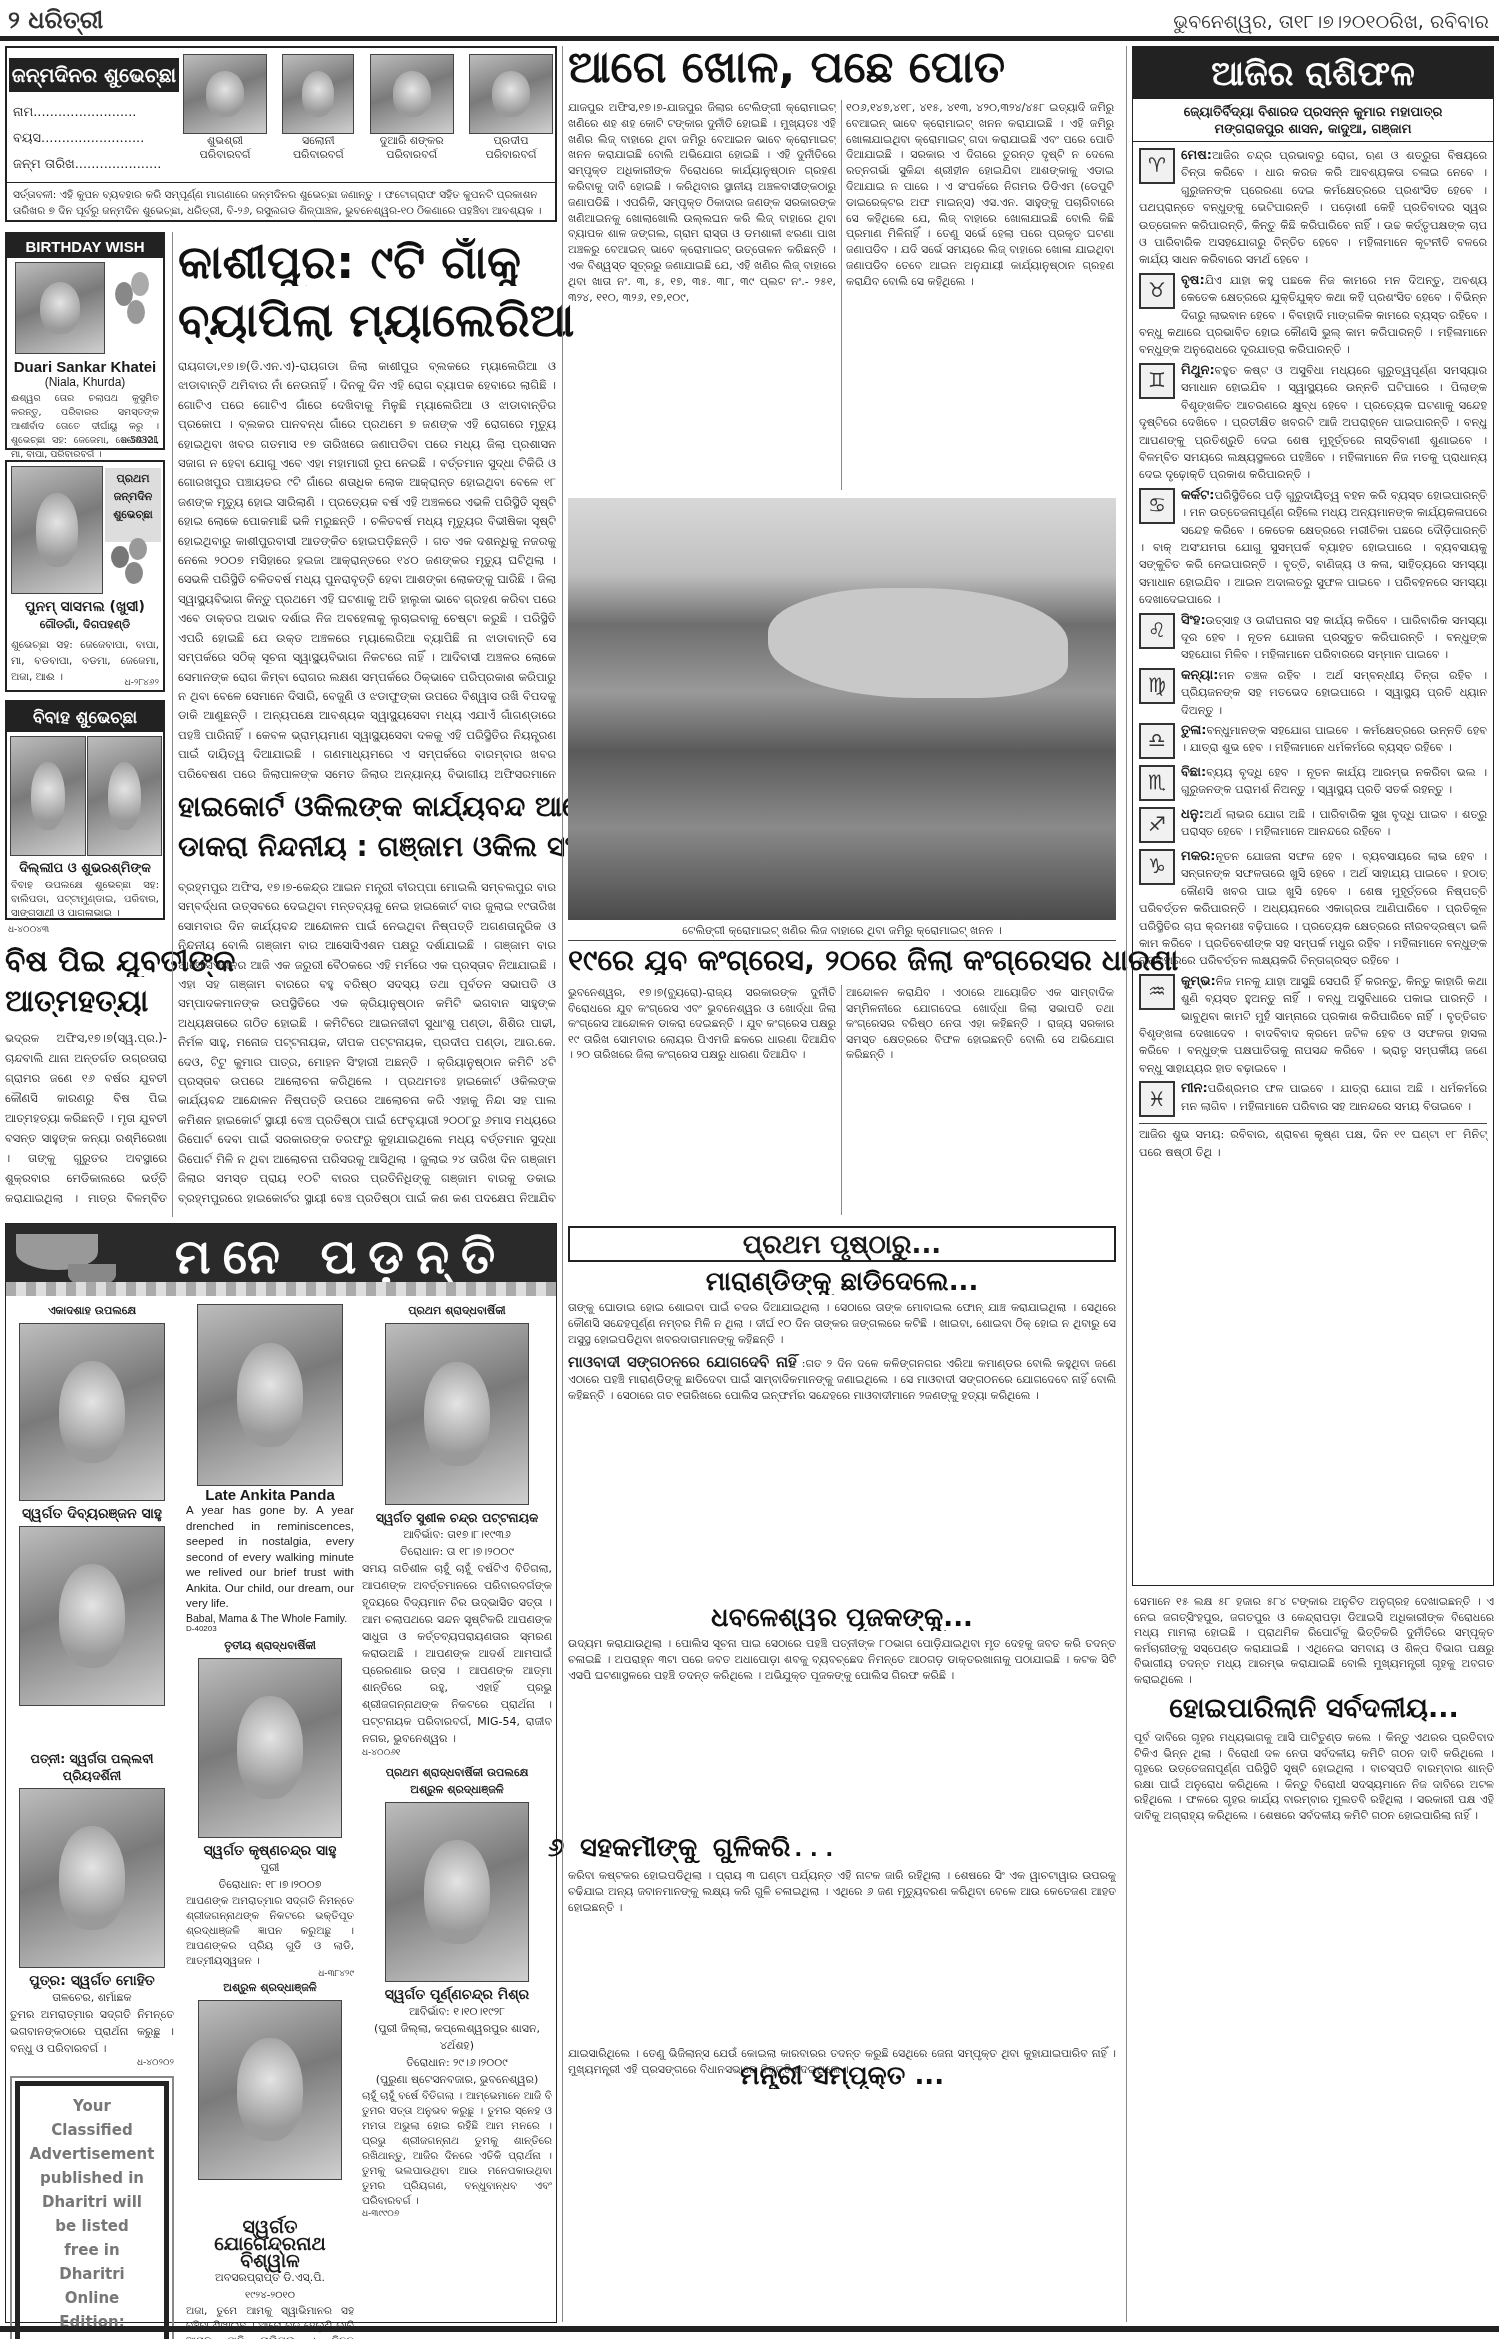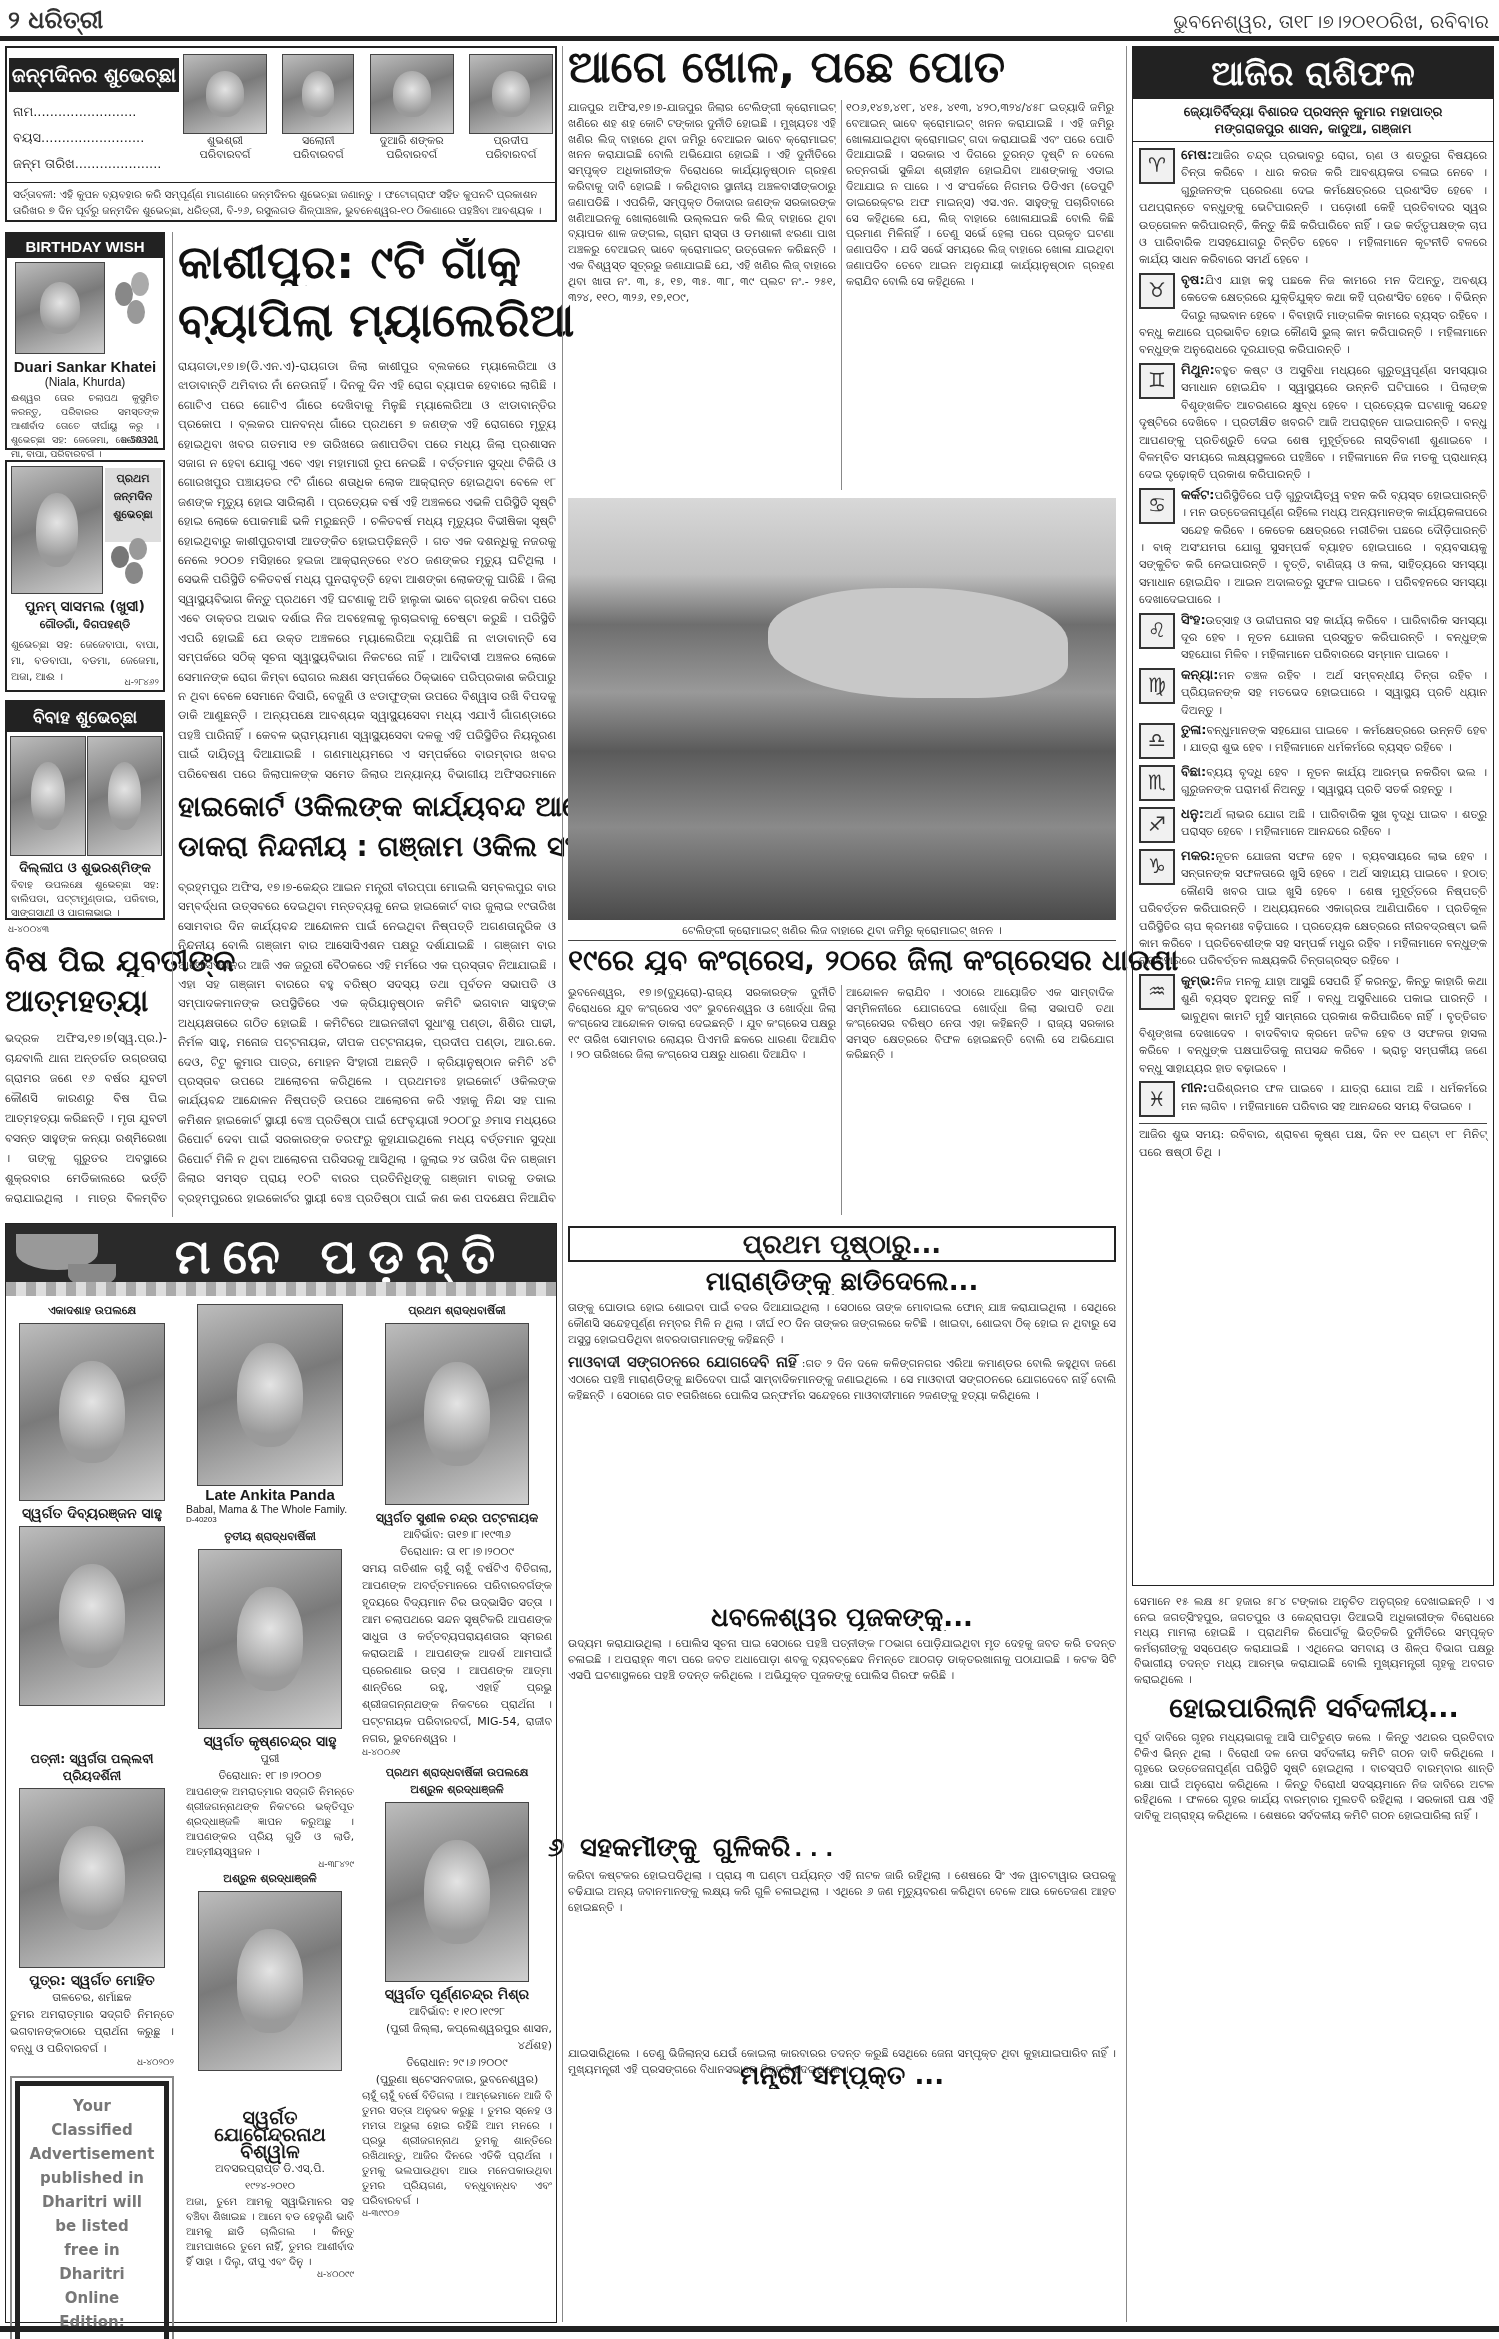--- a/index.html
+++ b/index.html
@@ -165,20 +165,21 @@
         <div style="font-size:12px;">www.dharitri.com</div>
       </div>
     </div>
   </div>
 
   <div style="position:absolute;left:180px;top:80px;width:168px;">
     <div class="photo" style="margin:0 auto;width:146px;height:182px;">
         <div class="face"></div>
       </div>
     <div class="cap" style="font-family:'Liberation Sans',sans-serif;font-size:15px;font-weight:bold;">Late Ankita Panda</div>
+    <div style="font-family:'Liberation Sans',sans-serif;font-size:11.5px;line-height:15.5px;text-align:justify;">A year has gone by. A year drenched in reminiscences, seeped in nostalgia, every second of every walking minute we relived our brief trust with Ankita. Our child, our dream, our very life.</div>
     <div style="font-family:'Liberation Sans',sans-serif;font-size:10.5px;">Babal, Mama &amp; The Whole Family.</div>
     <div style="font-family:'Liberation Sans',sans-serif;font-size:8px;">D-40203</div>
     <div class="cap sub" style="font-size:11px;margin-top:4px;">ତୃତୀୟ ଶ୍ରାଦ୍ଧବାର୍ଷିକୀ</div>
     <div class="photo" style="margin:4px auto;width:144px;height:180px;">
         <div class="face"></div>
       </div>
     <div class="cap sub" style="font-size:14px;">ସ୍ୱର୍ଗତ କୃଷ୍ଣଚନ୍ଦ୍ର ସାହୁ</div>
     <div class="cap" style="font-size:11px;">ପୁରୀ</div>
     <div class="cap" style="font-size:11px;">ତିରୋଧାନ: ୧୮।୭।୨୦୦୭</div>
     <div style="font-size:10.5px;line-height:15px;text-align:justify;">ଆପଣଙ୍କ ଅମରାତ୍ମାର ସଦ୍ଗତି ନିମନ୍ତେ ଶ୍ରୀଜଗନ୍ନାଥଙ୍କ ନିକଟରେ ଭକ୍ତିପୂତ ଶ୍ରଦ୍ଧାଞ୍ଜଳି ଜ୍ଞାପନ କରୁଅଛୁ । ଆପଣଙ୍କର ପ୍ରିୟ ଗୁଡି ଓ ଲାଡି, ଆତ୍ମୀୟସ୍ୱଜନ ।</div>
@@ -204,21 +205,21 @@
     <div class="cap" style="font-size:11px;">ତିରୋଧାନ: ତା ୧୮।୭।୨୦୦୯</div>
     <div style="font-size:11px;line-height:17px;text-align:justify;">ସମୟ ଗତିଶୀଳ ଚାହୁଁ ଚାହୁଁ ବର୍ଷଟିଏ ବିତିଗଲା, ଆପଣଙ୍କ ଅବର୍ତ୍ତମାନରେ ପରିବାରବର୍ଗଙ୍କ ହୃଦୟରେ ବିଦ୍ୟମାନ ଚିର ଉଦ୍ଭାସିତ ସତ୍ତା । ଆମ ଚଲାପଥରେ ସନ୍ଦନ ସୃଷ୍ଟିକରି ଆପଣଙ୍କ ସାଧୁତା ଓ କର୍ତ୍ତବ୍ୟପରାୟଣତାର ସ୍ମରଣ କରାଉଅଛି । ଆପଣଙ୍କ ଆଦର୍ଶ ଆମପାଇଁ ପ୍ରେରଣାର ଉତ୍ସ । ଆପଣଙ୍କ ଆତ୍ମା ଶାନ୍ତିରେ ରହୁ, ଏହାହିଁ ପ୍ରଭୁ ଶ୍ରୀଜଗନ୍ନାଥଙ୍କ ନିକଟରେ ପ୍ରାର୍ଥନା । ପଟ୍ଟନାୟକ ପରିବାରବର୍ଗ, MIG-54, ରାଜୀବ ନଗର, ଭୁବନେଶ୍ୱର ।</div>
     <div style="font-size:9px;">ଧ-୪୦୦୬୧</div>
     <div class="cap sub" style="font-size:11px;margin-top:6px;">ପ୍ରଥମ ଶ୍ରାଦ୍ଧବାର୍ଷିକୀ ଉପଲକ୍ଷେ</div>
     <div class="cap sub" style="font-size:11px;">ଅଶ୍ରୁଳ ଶ୍ରଦ୍ଧାଞ୍ଜଳି</div>
     <div class="photo" style="margin:4px auto;width:144px;height:180px;">
         <div class="face"></div>
       </div>
     <div class="cap sub" style="font-size:14px;">ସ୍ୱର୍ଗତ ପୂର୍ଣ୍ଣଚନ୍ଦ୍ର ମିଶ୍ର</div>
     <div class="cap" style="font-size:11px;">ଆବିର୍ଭାବ: ୧।୧୦।୧୯୨୮</div>
-    <div class="cap" style="font-size:11px;text-align:right;">(ପୁରୀ ଜିଲ୍ଲା, କପ୍ଲେଶ୍ୱରପୁର ଶାସନ, ୪ର୍ଥଶହ)</div>
+    <div class="cap" style="font-size:11px;">(ପୁରୀ ଜିଲ୍ଲା, କପ୍ଲେଶ୍ୱରପୁର ଶାସନ, ୪ର୍ଥଶହ)</div>
     <div class="cap" style="font-size:11px;">ତିରୋଧାନ: ୨୯।୬।୨୦୦୯</div>
     <div class="cap" style="font-size:11px;">(ପୁରୁଣା ଷ୍ଟେସନବଜାର, ଭୁବନେଶ୍ୱର)</div>
     <div style="font-size:10.5px;line-height:15px;text-align:justify;">ଚାହୁଁ ଚାହୁଁ ବର୍ଷେ ବିତିଗଲା । ଆମ୍ଭେମାନେ ଆଜି ବି ତୁମର ସତ୍ତା ଅନୁଭବ କରୁଛୁ । ତୁମର ସ୍ନେହ ଓ ମମତା ଅଭୁଲା ହୋଇ ରହିଛି ଆମ ମନରେ । ପ୍ରଭୁ ଶ୍ରୀଜଗନ୍ନାଥ ତୁମକୁ ଶାନ୍ତିରେ ରଖିଥାନ୍ତୁ, ଆଜିର ଦିନରେ ଏତିକି ପ୍ରାର୍ଥନା । ତୁମକୁ ଭଲପାଉଥିବା ଆଉ ମନେପକାଉଥିବା ତୁମର ପ୍ରିୟଗଣ, ବନ୍ଧୁବାନ୍ଧବ ଏବଂ ପରିବାରବର୍ଗ ।</div>
     <div style="font-size:9px;">ଧ-୩୯୯୦୭</div>
   </div>
 </div>
 
 <div class="abs hl" style="left:568px;top:44px;font-size:44px;">ଆଗେ ଖୋଳ, ପଛେ ପୋତ</div>
 <div class="abs txt" style="left:568px;top:100px;width:268px;height:388px;font-size:11px;line-height:15.8px;">ଯାଜପୁର ଅଫିସ,୧୭।୭-ଯାଜପୁର ଜିଲାର ଟେଲିଙ୍ଗୀ କ୍ରୋମାଇଟ୍ ଖଣିରେ ଶହ ଶହ କୋଟି ଟଙ୍କାର ଦୁର୍ନୀତି ହୋଇଛି । ମୁଖ୍ୟତଃ ଏହି ଖଣିର ଲିଜ୍ ବାହାରେ ଥିବା ଜମିରୁ ବେଆଇନ ଭାବେ କ୍ରୋମାଇଟ୍ ଖନନ କରାଯାଇଛି ବୋଲି ଅଭିଯୋଗ ହୋଇଛି । ଏହି ଦୁର୍ନୀତିରେ ସମ୍ପୃକ୍ତ ଅଧିକାରୀଙ୍କ ବିରୋଧରେ କାର୍ଯ୍ୟାନୁଷ୍ଠାନ ଗ୍ରହଣ କରିବାକୁ ଦାବି ହୋଇଛି । କରିଥିବାର ସ୍ଥାନୀୟ ଅଞ୍ଚଳବାସୀଙ୍କଠାରୁ ଜଣାପଡିଛି । ଏପରିକି, ସମ୍ପୃକ୍ତ ଠିକାଦାର ଜଣଙ୍କ ସରକାରଙ୍କ ଖଣିଆଇନକୁ ଖୋଲାଖୋଲି ଉଲ୍ଲଘନ କରି ଲିଜ୍ ବାହାରେ ଥିବା ବ୍ୟାପକ ଶାଳ ଜଙ୍ଗଲ, ଗ୍ରାମ ରାସ୍ତା ଓ ଡମଶାଳୀ ଝରଣା ପାଖ ଅଞ୍ଚଳରୁ ବେଆଇନ୍ ଭାବେ କ୍ରୋମାଇଟ୍ ଉତ୍ତୋଳନ କରିଛନ୍ତି । ଏକ ବିଶ୍ୱସ୍ତ ସୂତ୍ରରୁ ଜଣାଯାଇଛି ଯେ, ଏହି ଖଣିର ଲିଜ୍ ବାହାରେ ଥିବା ଖାତା ନଂ. ୩, ୫, ୧୭, ୩୫. ୩୮, ୩୯ ପ୍ଲଟ ନଂ.- ୨୫୧, ୩୨୪, ୧୧୦, ୩୨୬, ୧୭,୧୦୯,</div>
 <div class="abs txt" style="left:846px;top:100px;width:268px;height:388px;font-size:11px;line-height:15.8px;">୧୦୬,୧୪୭,୪୧୮, ୪୧୫, ୪୧୩, ୪୨୦,୩୨୪/୪୫୮ ଇତ୍ୟାଦି ଜମିରୁ ବେଆଇନ୍ ଭାବେ କ୍ରୋମାଇଟ୍ ଖନନ କରାଯାଇଛି । ଏହି ଜମିରୁ ଖୋଳାଯାଇଥିବା କ୍ରୋମାଇଟ୍ ଗଦା କରାଯାଇଛି ଏବଂ ପରେ ପୋତି ଦିଆଯାଇଛି । ସରକାର ଏ ଦିଗରେ ତୁରନ୍ତ ଦୃଷ୍ଟି ନ ଦେଲେ ରତ୍ନଗର୍ଭା ସୁକିନ୍ଦା ଶ୍ରୀହୀନ ହୋଇଯିବା ଆଶଙ୍କାକୁ ଏଡାଇ ଦିଆଯାଇ ନ ପାରେ । ଏ ସଂପର୍କରେ ନିଗମର ଡିଡିଏମ (ଡେପୁଟି ଡାଇରେକ୍ଟର ଅଫ ମାଇନ୍ସ) ଏସ.ଏନ. ସାହୁଙ୍କୁ ପଚାରିବାରେ ସେ କହିଥିଲେ ଯେ, ଲିଜ୍ ବାହାରେ ଖୋଳାଯାଇଛି ବୋଲି କିଛି ପ୍ରମାଣ ମିଳିନାହିଁ । ତେଣୁ ସର୍ଭେ ହେଲା ପରେ ପ୍ରକୃତ ଘଟଣା ଜଣାପଡିବ । ଯଦି ସର୍ଭେ ସମୟରେ ଲିଜ୍ ବାହାରେ ଖୋଳା ଯାଇଥିବା ଜଣାପଡିବ ତେବେ ଆଇନ ଅନୁଯାୟୀ କାର୍ଯ୍ୟାନୁଷ୍ଠାନ ଗ୍ରହଣ କରାଯିବ ବୋଲି ସେ କହିଥିଲେ ।</div>

